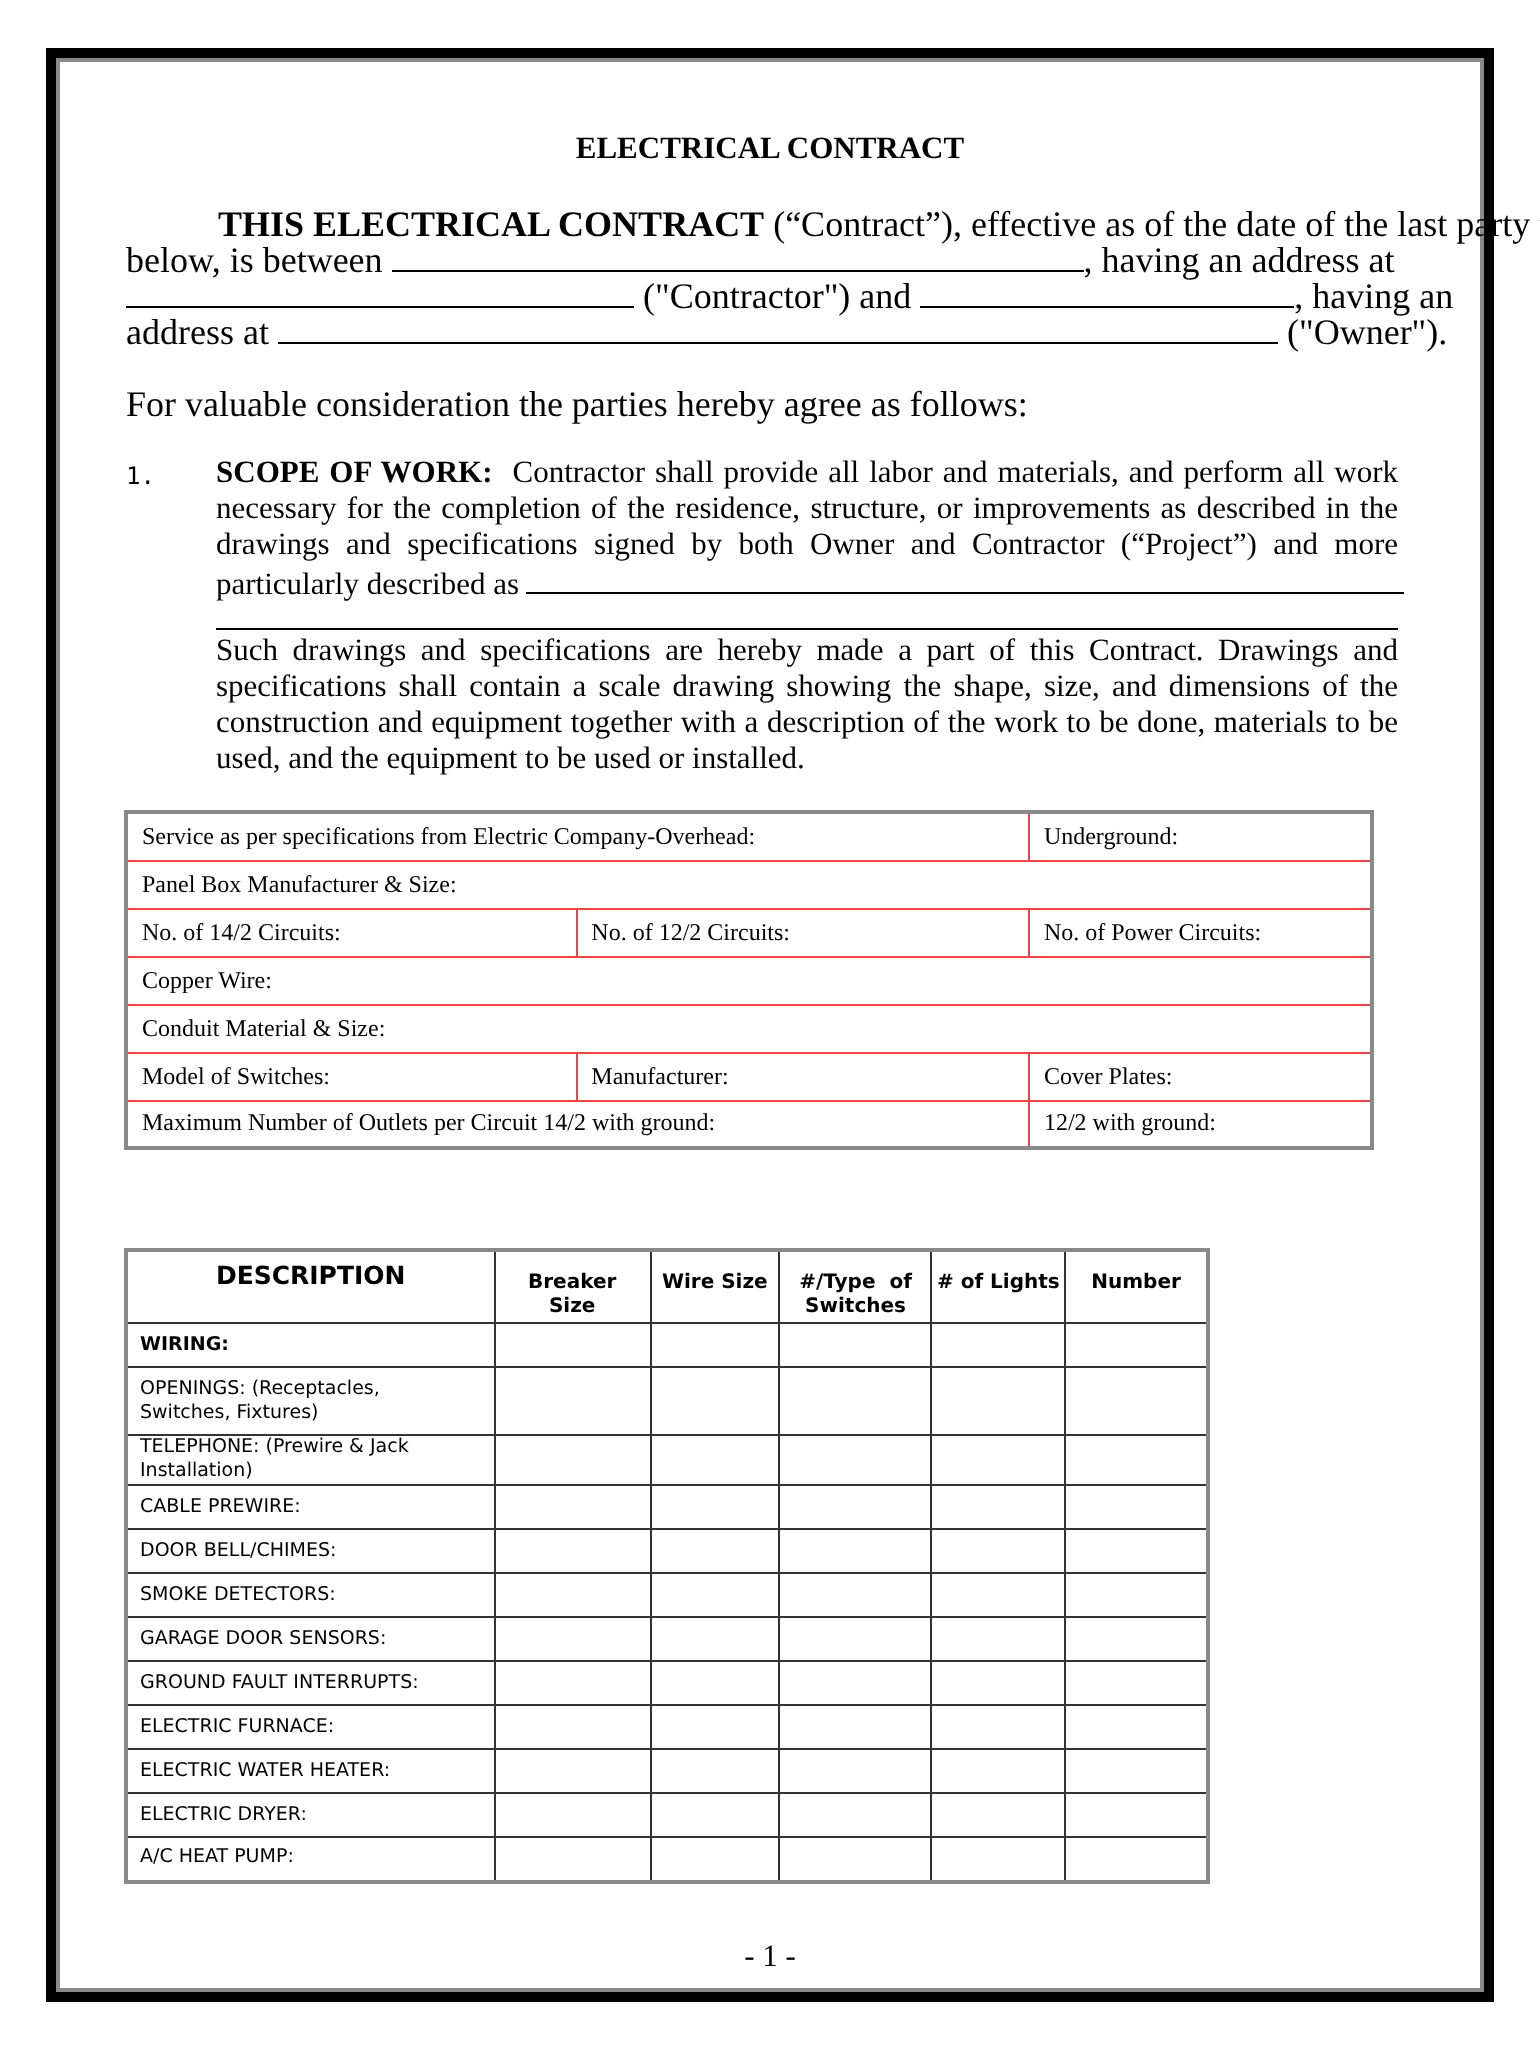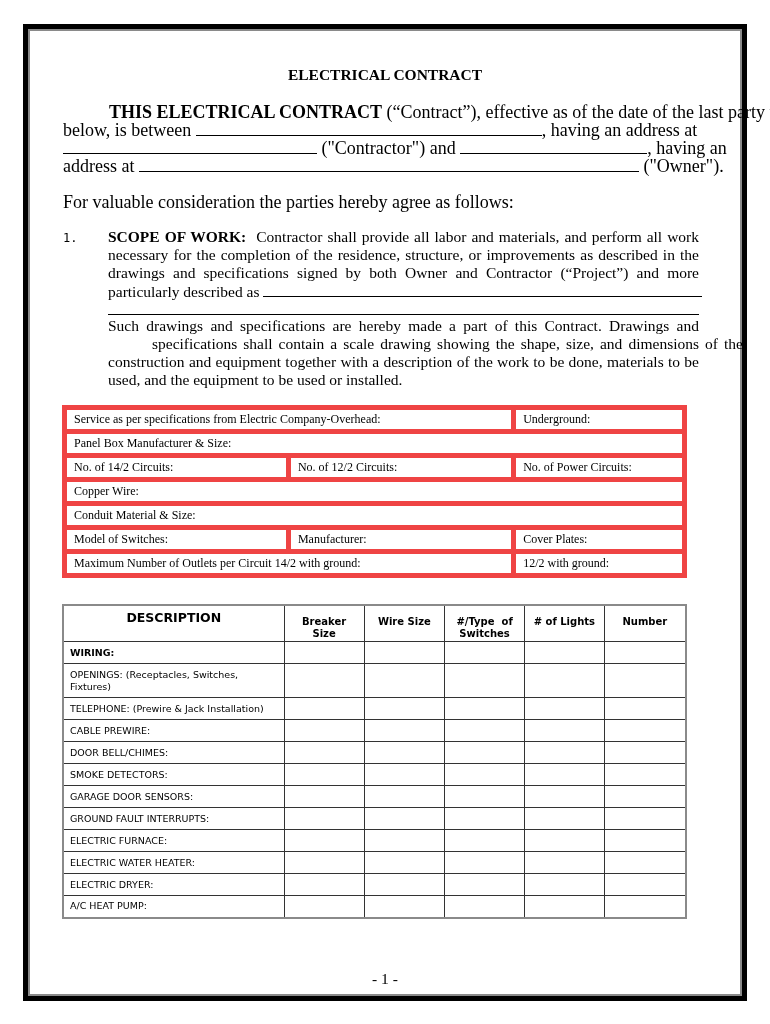--- a/index.html
+++ b/index.html
@@ -9,22 +9,22 @@
   .abs { position:absolute; white-space:nowrap; }
   .title { left:0; width:770px; top:66px; text-align:center; font-weight:bold; font-size:15.5px; }
   .line { position:absolute; left:63px; width:637px; height:18px; white-space:nowrap; font-size:18px; }
   .just { text-align:justify; text-align-last:justify; }
   .blank { display:inline-block; border-bottom:1px solid #000; height:14px; vertical-align:baseline; }
   .num { font-family:"DejaVu Sans Mono", monospace; font-size:12px; }
   .sline { position:absolute; left:108px; width:591px; height:18px; white-space:nowrap; font-size:15.5px; }
   .hr { position:absolute; left:108px; width:591px; border-top:1px solid #000; }
   table { border-collapse:collapse; position:absolute; }
   .spec { left:62px; top:405px; width:625px; border:2px solid #8a8a8a; font-family:"Liberation Serif", serif; font-size:12px; }
-  .spec td { border:5px solid #ef4444; height:24px; padding:0 0 0 7px; box-sizing:border-box; vertical-align:middle; }
-  .desc { left:62px; top:604px; width:625px; border:2px solid #8a8a8a; font-family:"DejaVu Sans", sans-serif; font-size:9.5px; }
+  .spec td { border:1px solid #ef4444; height:24px; padding:0 0 0 7px; box-sizing:border-box; vertical-align:middle; }
+  .desc { left:62px; top:624px; width:543px; border:2px solid #8a8a8a; font-family:"DejaVu Sans", sans-serif; font-size:9.5px; }
   .desc td, .desc th { border:1px solid #333; box-sizing:border-box; }
   .desc th { font-size:10px; font-weight:bold; vertical-align:top; padding-top:10px; height:35px; line-height:12px; }
   .desc th.main { font-size:12.5px; padding-top:6px; }
   .desc td { height:22px; padding:0 0 0 6px; vertical-align:middle; line-height:12px; }
   .desc td.tall { height:34px; }
   .desc td.bold { font-weight:bold; }
   .pagenum { left:0; width:770px; top:970px; text-align:center; font-size:15.5px; }
 </style>
 </head>
 <body>
@@ -54,21 +54,21 @@
 <div class="sline just" style="top:228px;">
   <b>SCOPE OF WORK:</b>&nbsp; <span>Contractor shall provide all labor and materials, and perform all work</span>
 </div>
 <div class="sline just" style="top:246px;">necessary for the completion of the residence, structure, or improvements as described in the</div>
 <div class="sline just" style="top:264px;">drawings and specifications signed by both Owner and Contractor (“Project”) and more</div>
 <div class="sline" style="top:282px;">
   <span>particularly described as </span><span class="blank" style="width:439px;"></span>
 </div>
 <div class="hr" style="top:314px;"></div>
 <div class="sline just" style="top:317px;">Such drawings and specifications are hereby made a part of this Contract. Drawings and</div>
-<div class="sline just" style="top:335px;margin-left:44px;">specifications shall contain a scale drawing showing the shape, size, and dimensions of the</div>
+<div class="sline just" style="top:335px;">specifications shall contain a scale drawing showing the shape, size, and dimensions of the</div>
 <div class="sline just" style="top:353px;">construction and equipment together with a description of the work to be done, materials to be</div>
 <div class="sline" style="top:371px;">used, and the equipment to be used or installed.</div>
 
 <table class="spec">
   <colgroup>
       <col style="width:226px">
       <col style="width:227px">
       <col style="width:172px">
     </colgroup>
   <tbody>

